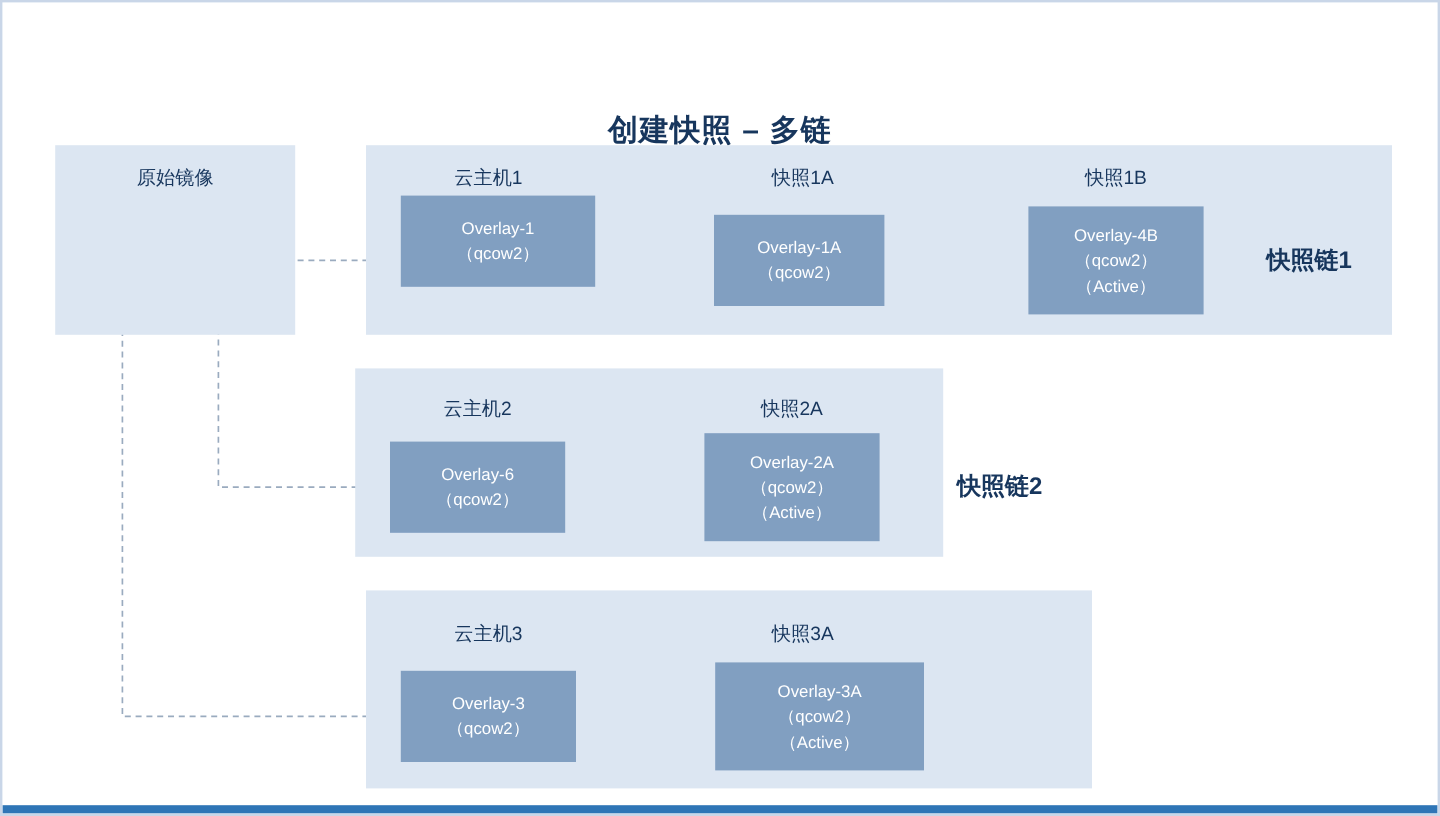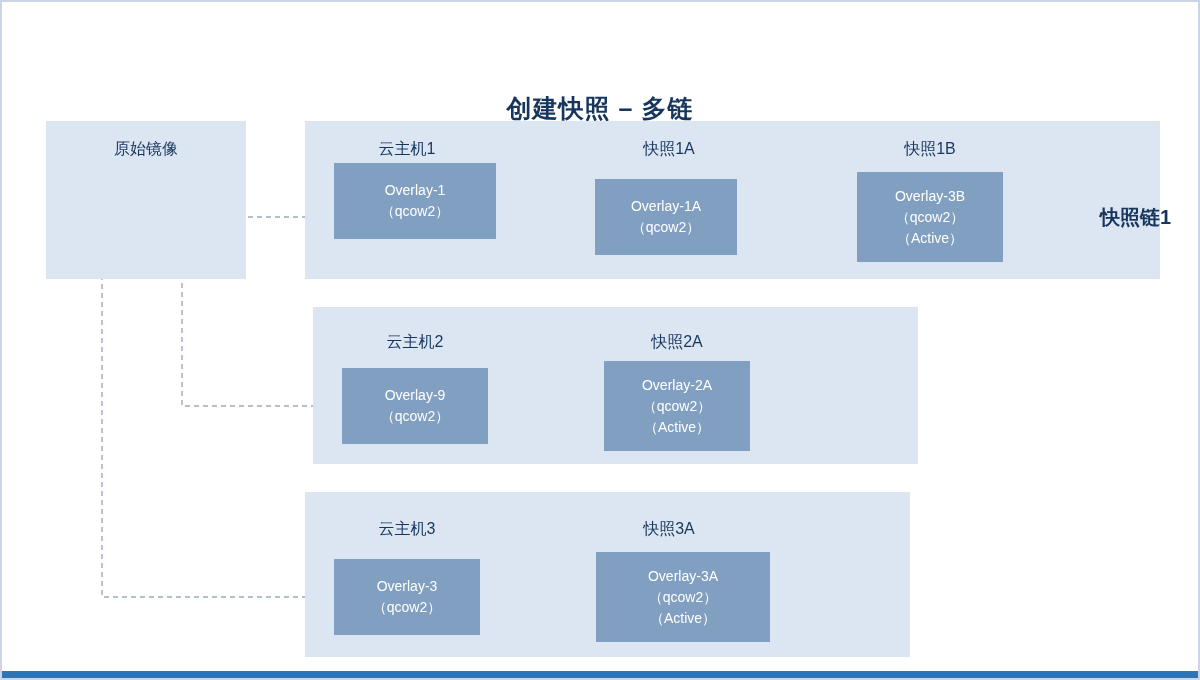--- a/index.html
+++ b/index.html
@@ -33,21 +33,21 @@
   .col-header{
     position:absolute;width:160px;text-align:center;
     font-size:16px;color:var(--navy);line-height:20px;
   }
   .node{
     position:absolute;background:var(--box);color:var(--box-text);
     display:flex;flex-direction:column;align-items:center;justify-content:center;
     font-size:14px;line-height:21px;text-align:center;
   }
   .chain-label{
-    position:absolute;width:160px;text-align:right;
+    position:absolute;width:160px;text-align:center;
     font-size:20px;font-weight:bold;color:var(--navy);line-height:26px;
   }
   .arrow-layer{position:absolute;left:0;top:0;pointer-events:none;}
   .arrow{stroke:var(--arrow);stroke-width:1.4;fill:none;stroke-dasharray:5 4;}
   .arrowhead{fill:var(--arrow);}
   .bottom-bar{position:absolute;left:0;right:0;bottom:0;height:7px;background:var(--bar);}
 </style>
 </head>
 <body>
 
@@ -81,42 +81,43 @@
 
     <div class="node" style="left:29px;top:42px;width:162px;height:76px">
       <div>Overlay-1</div>
       <div>（qcow2）</div>
     </div>
     <div class="node" style="left:290px;top:58px;width:142px;height:76px">
       <div>Overlay-1A</div>
       <div>（qcow2）</div>
     </div>
     <div class="node" style="left:552px;top:51px;width:146px;height:90px">
-      <div>Overlay-3B</div>
+      <div>Overlay-4B</div>
       <div>（qcow2）</div>
       <div>（Active）</div>
     </div>
 
     <div class="chain-label" style="left:706px;top:83px">快照链1</div>
   </div>
 
-  <div class="panel" style="left:311px;top:305px;width:605px;height:157px">
+  <div class="panel" style="left:294px;top:305px;width:490px;height:157px">
     <div class="col-header" style="left:22px;top:25px">云主机2</div>
     <div class="col-header" style="left:284px;top:25px">快照2A</div>
 
     <div class="node" style="left:29px;top:61px;width:146px;height:76px">
-      <div>Overlay-9</div>
+      <div>Overlay-6</div>
       <div>（qcow2）</div>
     </div>
     <div class="node" style="left:291px;top:54px;width:146px;height:90px">
       <div>Overlay-2A</div>
       <div>（qcow2）</div>
       <div>（Active）</div>
     </div>
 
+    <div class="chain-label" style="left:457px;top:86px">快照链2</div>
   </div>
 
   <div class="panel" style="left:303px;top:490px;width:605px;height:165px">
     <div class="col-header" style="left:22px;top:27px">云主机3</div>
     <div class="col-header" style="left:284px;top:27px">快照3A</div>
 
     <div class="node" style="left:29px;top:67px;width:146px;height:76px">
       <div>Overlay-3</div>
       <div>（qcow2）</div>
     </div>

